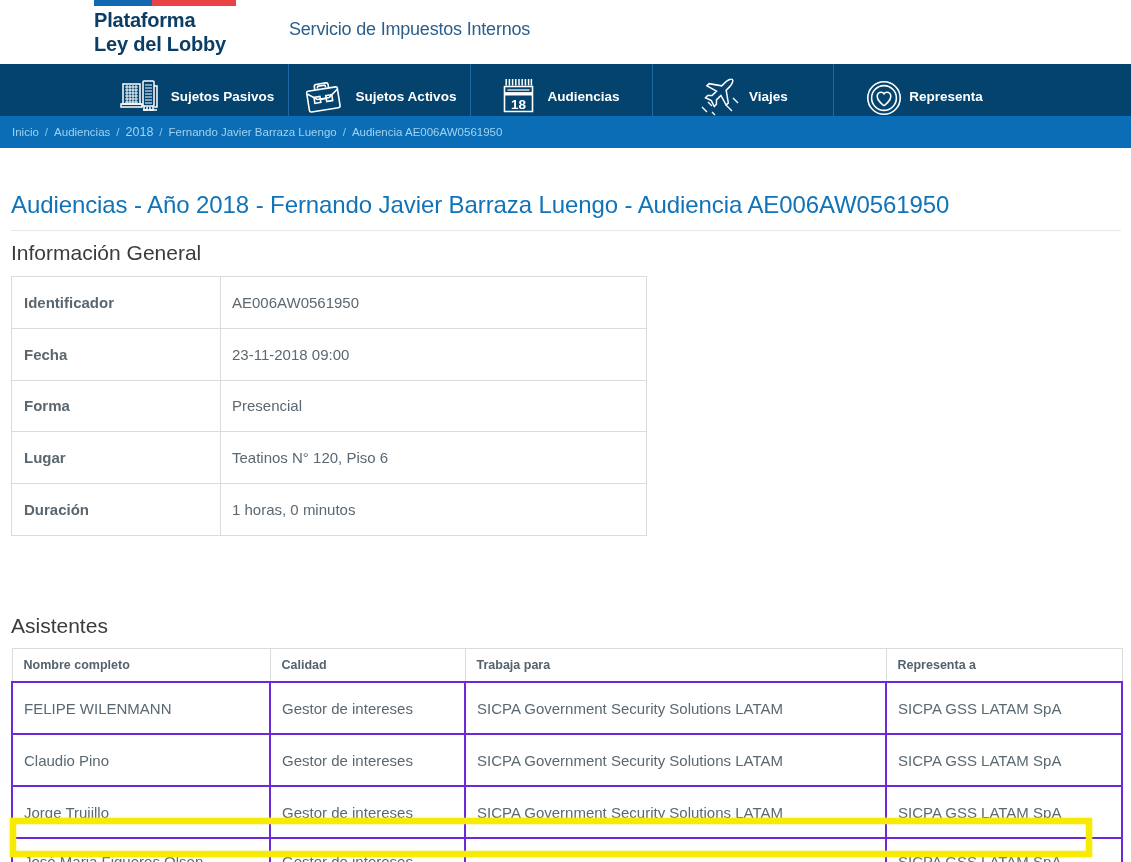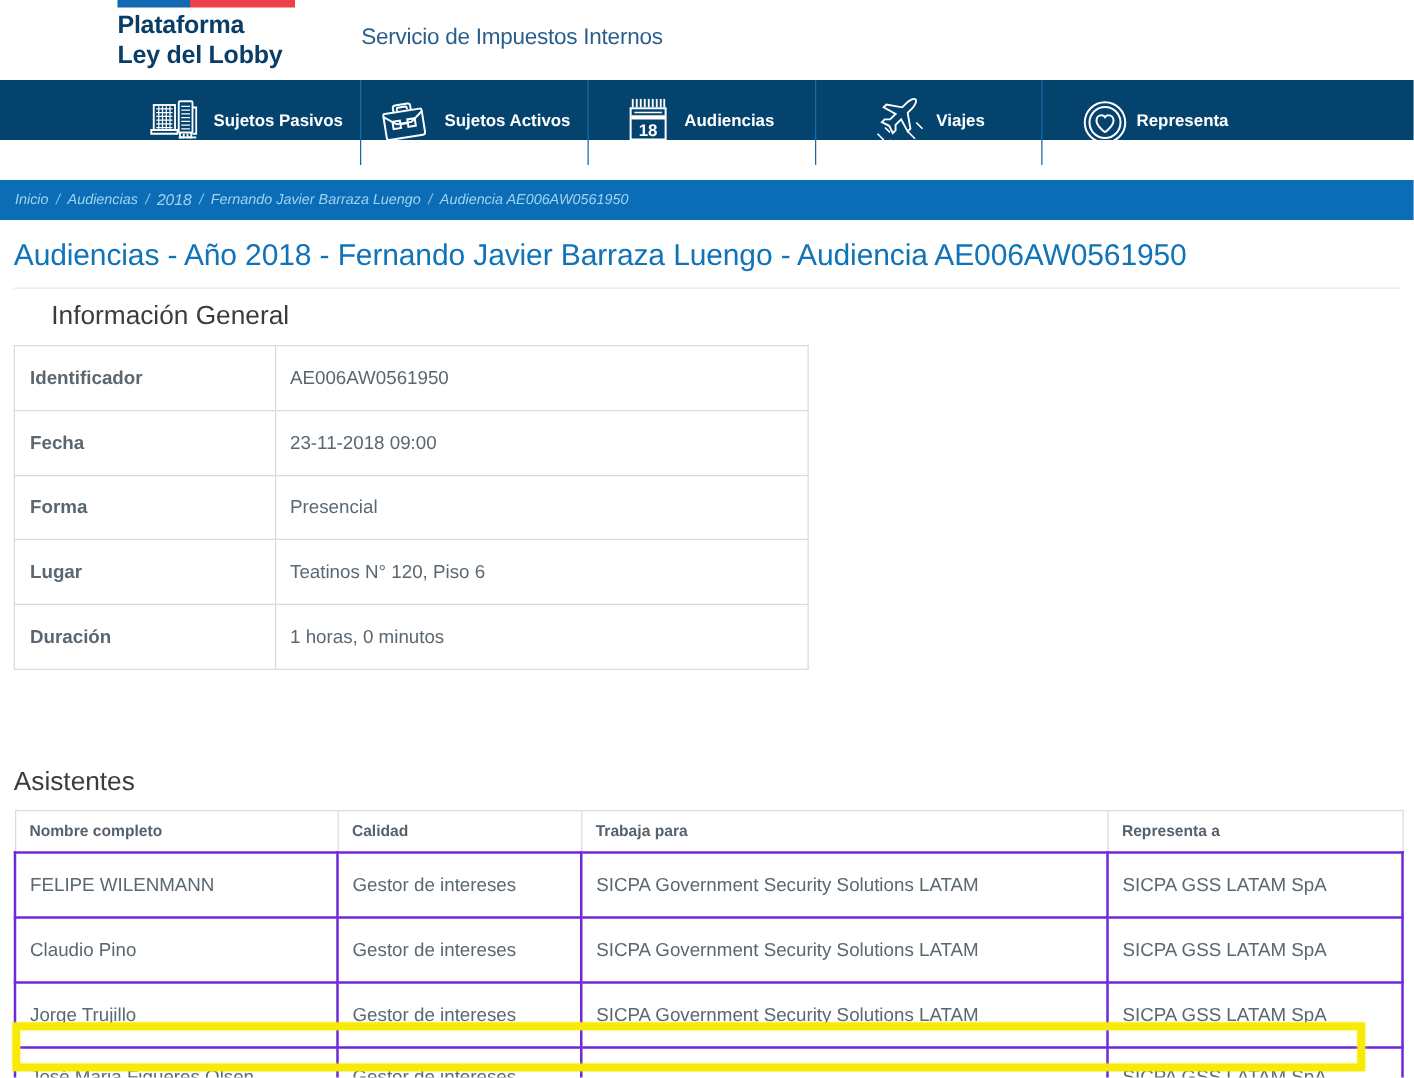--- a/index.html
+++ b/index.html
@@ -9,37 +9,37 @@
 
   
   .header { position:relative; height:64px; background:#fff; }
   .logobar { position:absolute; left:94px; top:0; height:6px; width:142px; }
   .logobar .b { position:absolute; left:0; top:0; width:58px; height:6px; background:#1269b2; }
   .logobar .r { position:absolute; left:58px; top:0; width:84px; height:6px; background:#ea4247; }
   .logotxt { position:absolute; left:94px; top:8px; font-size:20px; font-weight:bold; color:#0b3e66; line-height:24px; letter-spacing:-0.2px; }
   .svctxt { position:absolute; left:289px; top:19px; font-size:18px; color:#2a5f8c; letter-spacing:-0.2px; }
 
   
-  .nav { position:absolute; left:0; top:64px; width:1131px; height:48px; background:#05436f; }
+  .nav { position:absolute; left:0; top:64px; width:1131px; height:68px; background:#05436f; }
   .nav .cell { position:absolute; top:0; height:68px; display:flex; align-items:center; justify-content:center; padding-bottom:5px; }
   .nav .cell.sep { border-left:1px solid #1a6aa6; }
   .nav .lbl { color:#fff; font-weight:bold; font-size:13.5px; margin-left:13px; position:relative; top:1px; }
   .nav svg { display:block; }
 
   
-  .crumb { position:absolute; left:0; top:144px; width:1131px; height:32px; background:#0a6db5; color:#9fd3f1; font-size:11.5px; display:flex; align-items:center; padding-left:12px;font-style:italic; }
+  .crumb { position:absolute; left:0; top:116px; width:1131px; height:32px; background:#0a6db5; color:#9fd3f1; font-size:11.5px; display:flex; align-items:center; padding-left:12px; }
   .crumb span.sl { margin:0 6px; color:#8ec6e8; }
   .crumb .y2018 { font-size:12.5px; }
 
   
   .content { position:absolute; left:11px; top:164px; width:1110px; }
   h1.title { margin-top:27px; font-size:24px; font-weight:normal; color:#1173b8; letter-spacing:-0.1px; }
   .rule { border-top:1px solid #e8e8e8; margin-top:11px; }
   h2.sec { font-weight:normal; font-size:21px; color:#3b3b3b; }
-  h2.ig { margin-top:10px;margin-left:30px; }
+  h2.ig { margin-top:10px; }
 
   table.info { border-collapse:collapse; margin-top:11px; width:636px; }
   table.info td { border:1px solid #d9dcdf; height:51.8px; vertical-align:middle; font-size:15px; color:#5b6872; padding-left:11px; }
   table.info td.k { width:209px; font-weight:bold; color:#5b6770; padding-left:12px; }
 
   h2.as { margin-top:78px; }
   table.asis { border-collapse:collapse; margin-top:10px; width:1110px; table-layout:fixed; }
   table.asis th { border:1px solid #d9dcdf; height:34px; text-align:left; vertical-align:middle; font-size:12.5px; color:#55626d; padding-left:11px; }
   table.asis td { border:2px solid #6d28d9; height:52px; vertical-align:middle; font-size:15px; color:#5a6872; padding-left:11px; }
   table.asis tr.last td { height:45px; border-bottom:none; }

